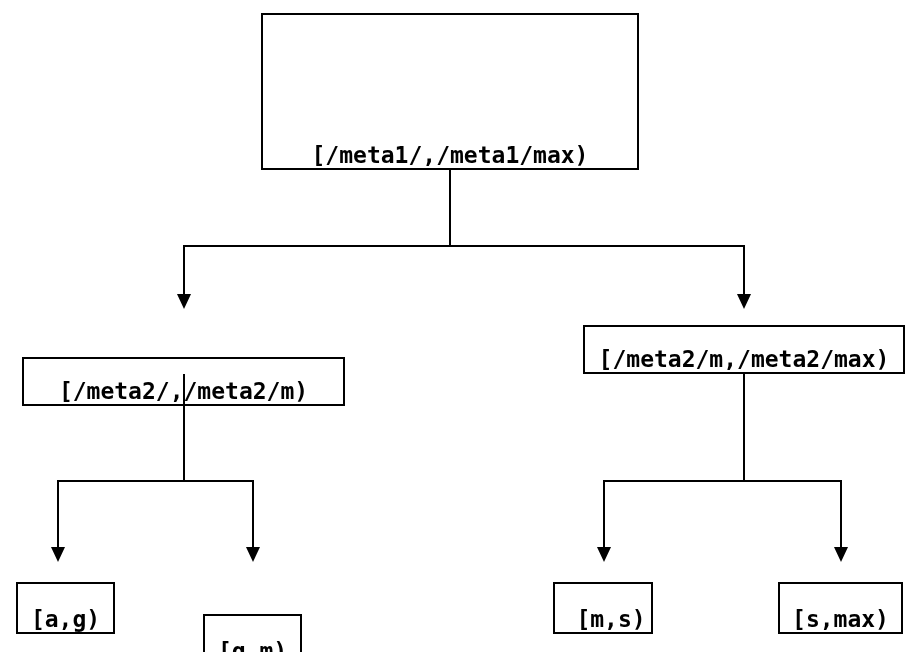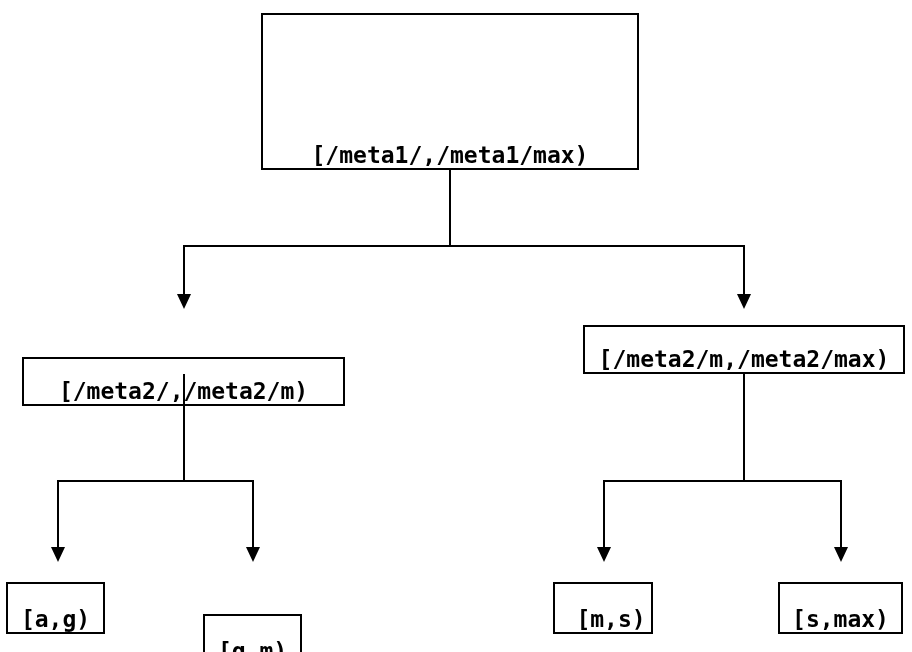--- a/index.html
+++ b/index.html
@@ -25,21 +25,21 @@
     align-items: flex-end;
     justify-content: center;
     font-size: 23px;
     font-weight: bold;
     letter-spacing: 0;
     white-space: nowrap;
   }
   .node-root      { left: 261px; top: 13px;  width: 378px; height: 157px; }
   .node-left      { left: 22px;  top: 325px; width: 323px; height: 49px; margin-top: 32px; }
   .node-right     { left: 583px; top: 325px; width: 322px; height: 49px; }
-  .node-leaf-ag   { left: 6px;   top: 582px; width: 99px;  height: 52px; }
+  .node-leaf-ag   { left: 16px;   top: 582px; width: 99px;  height: 52px; }
   .node-leaf-gm   { left: 203px; top: 582px; width: 99px;  height: 52px; margin-top: 32px; }
   .node-leaf-ms   { left: 553px; top: 582px; width: 100px; height: 52px; padding-left: 16px; }
   .node-leaf-smax { left: 778px; top: 582px; width: 125px; height: 52px; }
 
   .line {
     position: absolute;
     background: #000000;
   }
   
   .stem-root   { left: 449px; top: 170px; width: 2px;   height: 77px; }

